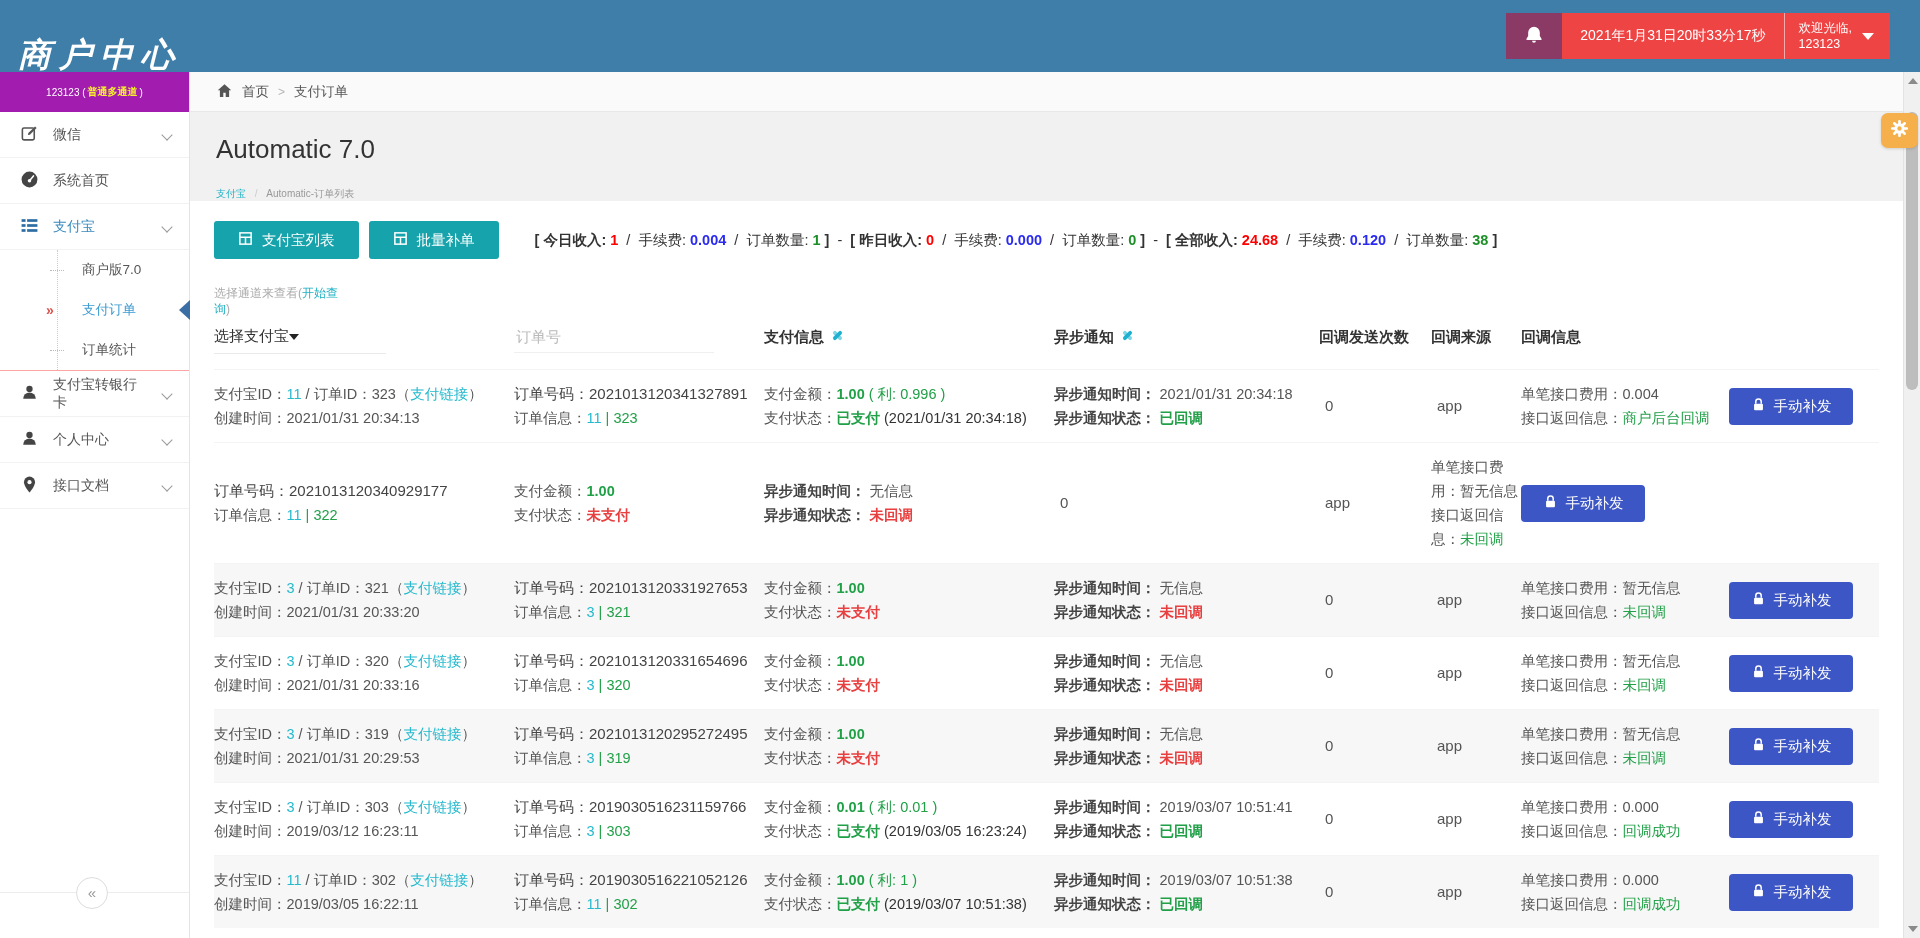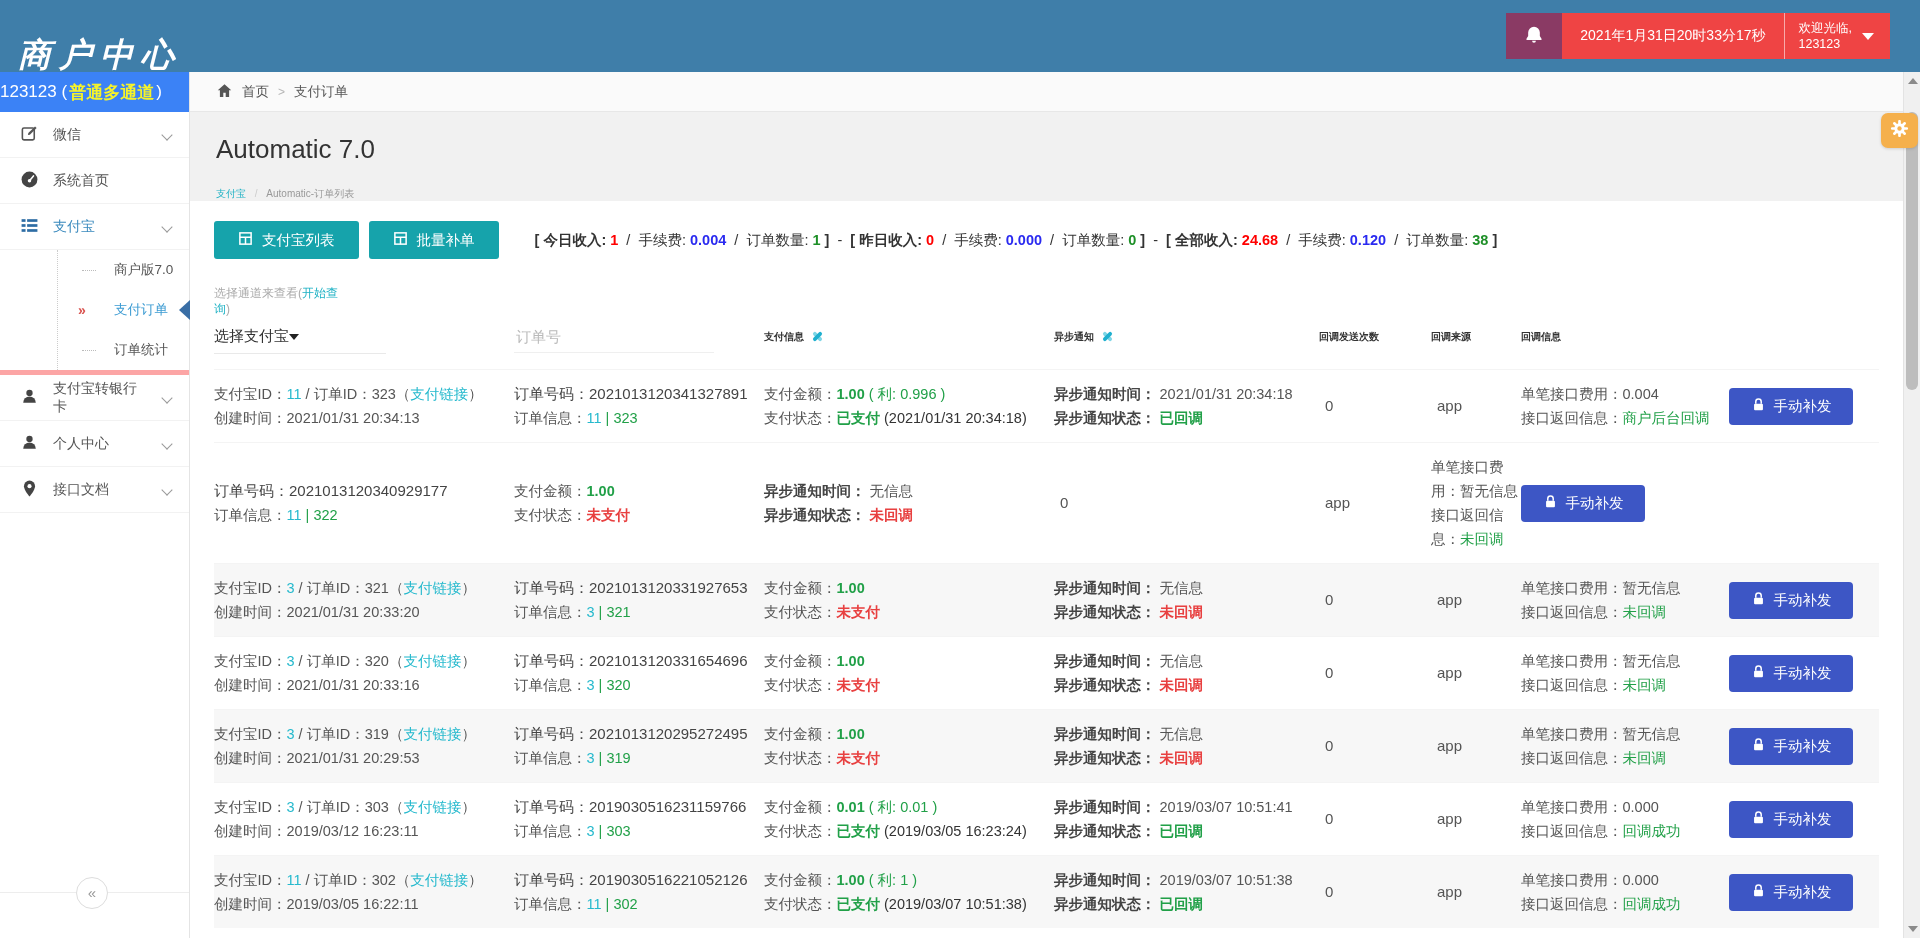--- a/index.html
+++ b/index.html
@@ -20,31 +20,31 @@
   .welcome { font-size:12.5px; line-height:16px; padding:0 10px 0 14px; }
   .caret-down { width:0; height:0; border-left:6px solid transparent;
     border-right:6px solid transparent; border-top:7px solid #fff; margin-right:16px; }
 
   
   .main-row { display:flex; height:866px; }
 
   
   .sidebar { width:190px; background:#fff; border-right:1px solid #e4e4e4;
     position:relative; flex:none; }
-  .account { height:40px; background:#3b82f6; color:#fff; font-size:17px;
-    display:flex; align-items:center; justify-content:flex-start; gap:2px; }
+  .account { height:40px; background:#a21caf; color:#fff; font-size:10px;
+    display:flex; align-items:center; justify-content:center; gap:2px; }
   .account .badge-yellow { color:#f6f32a; font-weight:700; }
   .menu-item { height:46px; display:flex; align-items:center; gap:14px;
     padding:0 14px 0 20px; border-bottom:1px solid #f2f2f2; font-size:14px;
     color:#555; cursor:pointer; }
   .menu-item .mi-label { flex:1; }
   .menu-item.parent-active .mi-label { color:#3989bd; }
   .chev { width:8px; height:8px; border-right:1.5px solid #999;
     border-bottom:1.5px solid #999; transform:rotate(45deg); margin-right:4px; flex:none;}
-  .submenu { border-bottom:5px solid #fca5a5;padding-left:32px; }
+  .submenu { border-bottom:1px solid #fca5a5; }
   .sub-item { height:40px; display:flex; align-items:center; font-size:13.5px;
     color:#555; cursor:pointer; position:relative; padding-left:58px; }
   .submenu .guide { position:absolute; left:57px; top:0; bottom:0; width:0;
     border-left:1px dotted #ccc; }
   .sub-item .dash { position:absolute; left:50px; width:14px; border-top:1px dotted #bbb; }
   .sub-item .tick-label { padding-left:24px; }
   .sub-item.active .tick-label { color:#3a9ad2; }
   .sub-item .arrows { position:absolute; left:46px; color:#d9534f; font-size:14px;
     font-weight:700; }
   .sub-item .edge-arrow { position:absolute; right:-1px; top:50%; margin-top:-10px;
@@ -79,21 +79,21 @@
   .v-red  { color:#ff0000; font-weight:700; }
   .v-blue { color:#2a2af0; font-weight:700; }
   .v-green{ color:#1d8f27; font-weight:700; }
 
   
   .filter-hint { margin-top:26px; width:134px; font-size:12px; line-height:16px; color:#aaa; }
   .filter-hint .teal-link { color:#1db1c4; cursor:pointer; }
   .grid { display:grid; grid-template-columns:300px 250px 290px 265px 112px 90px 208px 150px;
     align-items:center; }
   .header-row { min-height:40px; }
-  .hdr { font-size:10px; font-weight:700; color:#333; display:flex; align-items:center; gap:6px; }
+  .hdr { font-size:15px; font-weight:700; color:#333; display:flex; align-items:center; gap:6px; }
   .select-box { width:172px; display:flex; align-items:center; justify-content:flex-start;
     font-size:15px; color:#333; border-bottom:1px solid #e9e9e9; padding:7px 10px 7px 0;
     cursor:pointer; }
   .select-caret { width:0; height:0; border-left:5px solid transparent;
     border-right:5px solid transparent; border-top:6px solid #222; }
   .order-input { width:200px; border:none; outline:none; font-size:15px; color:#333;
     border-bottom:1px solid #efefef; padding:7px 2px; font-family:inherit; background:transparent; }
   .order-input::placeholder { color:#b9b9b9; }
 
   

